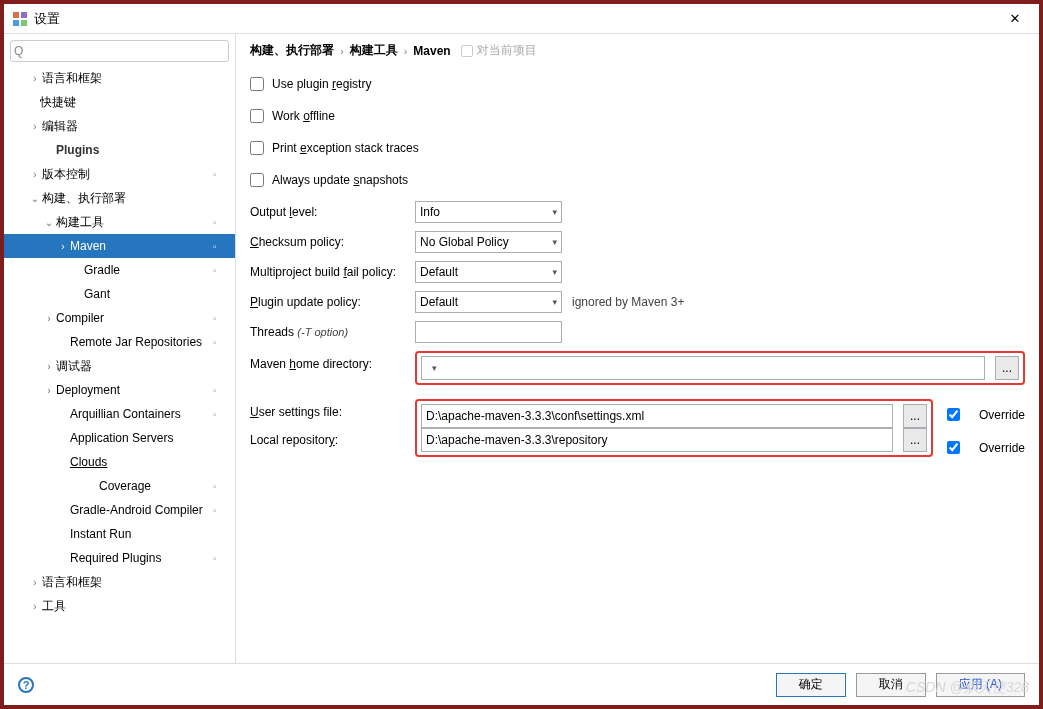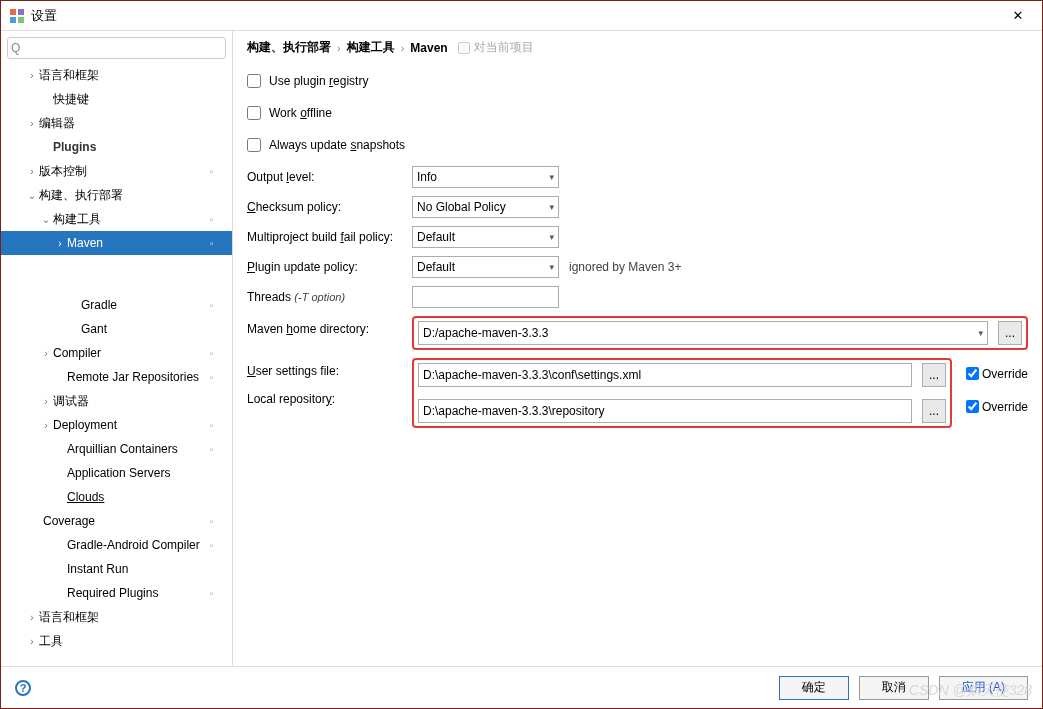--- a/index.html
+++ b/index.html
@@ -1,17 +1,17 @@
 <!DOCTYPE html>
 <html><head>
 <meta charset="utf-8">
 <style>
 * { box-sizing: border-box; font-family: "Segoe UI", "Microsoft YaHei", sans-serif; font-size: 12px; }
 body { margin: 0; background: #fff; color: #000; }
-.window { width: 1043px; height: 709px; border: 1px solid #7f1d1d; background: #fff; position: relative; }
+.window { width: 1043px; height: 709px; border: 4px solid #7f1d1d; background: #fff; position: relative; }
 .titlebar { height: 30px; border-bottom: 1px solid #ddd; display:flex; align-items:center; padding:0 8px; }
 .titlebar .logo { width:16px; height:16px; margin-right:6px; }
 .titlebar .logo svg { width:16px; height:16px; }
 .titlebar .title { flex:1; font-size:13px; }
 .titlebar .close { width:32px; text-align:center; cursor:pointer; font-size:13px; }
 .content { display:flex; height: calc(100% - 30px - 42px); }
 .sidebar { width: 232px; border-right:1px solid #ddd; display:flex; flex-direction:column; }
 .search { position:relative; margin:6px 6px 4px 6px; }
 .search input { width:100%; height:22px; border:1px solid #ccc; border-radius:3px; padding:0 18px 0 18px; font-size:12px; }
 .search .si { position:absolute; left:4px; top:4px; color:#888; }
@@ -39,27 +39,27 @@
 .form-label { width:165px; }
 .form-label .u { text-decoration:underline; }
 .combo { width:147px; height:22px; border:1px solid #abadb3; background:#fff; display:flex; align-items:center; padding:0 4px; }
 .combo .cv { flex:1; }
 .combo .ca { color:#555; font-size:9px; }
 .txt { height:22px; border:1px solid #abadb3; background:#fff; padding:0 4px; }
 .note { margin-left:10px; color:#444; font-size:12px; }
 .it { font-style:italic; color:#444; font-size:11px; }
 .dir-row { display:flex; align-items:center; gap:6px; }
 .red-wrap { border:2px solid #e53935; border-radius:4px; padding:3px 4px; }
-.red-wrap2 { border:2px solid #e53935; border-radius:4px; padding:3px 4px; display:flex; flex-direction:column; gap:12px; }
+.red-wrap2 { border:2px solid #e53935; border-radius:4px; padding:3px 4px; display:flex; flex-direction:column; gap:0; }
 .dir-input { flex:1; border:1px solid #abadb3; height:24px; padding:0 4px; display:flex; align-items:center; background:#fff; }
 .dir-input .dv { flex:1; }
 .dir-input .ca { color:#555; font-size:9px; margin-left:6px; }
 .browse { width:24px; height:24px; border:1px solid #abadb3; background:#e9e9e9; display:flex; align-items:center; justify-content:center; cursor:pointer; margin-left:4px; }
 .version { margin-left:0; color:#333; font-size:12px; margin-top:4px; }
-.override { display:flex; align-items:center; gap:0; margin-left:10px; }
+.override { display:flex; align-items:center; gap:16px; margin-left:10px; }
 .footer { height:42px; border-top:1px solid #ddd; display:flex; align-items:center; padding:0 14px; }
 .footer .spacer { flex:1; }
 .btn { height:24px; border:1px solid #999; padding:0 22px; margin-left:10px; cursor:pointer; background:#f5f5f5; font-size:12px; }
 .btn.primary { border:1px solid #2675bf; }
 .btn.disabled { color:#1d4ed8; }
 .help { width:16px; height:16px; border:2px solid #2675bf; border-radius:50%; color:#2675bf; display:flex; align-items:center; justify-content:center; font-size:11px; font-weight:bold; cursor:pointer; }
 .watermark { position:absolute; right:10px; bottom:8px; color:#d7d7d7; font-size:14px; font-style:italic; pointer-events:none; }
 </style>
 </head>
 <body>
@@ -82,21 +82,21 @@
       <div class="search">
         <span class="si">Q</span>
         <input placeholder="" style="">
       </div>
       <div class="tree" id="tree">
           <div class="tree-row" style="padding-left: 24px;">
             <span class="arrow">›</span>
             <span class="lbl">语言和框架</span>
             <span class="tag"></span>
           </div>
-          <div class="tree-row" style="padding-left: 38px;">
+          <div class="tree-row" style="padding-left: 22px;">
             <span class="arrow"></span>
             <span class="lbl">快捷键</span>
             <span class="tag"></span>
           </div>
           <div class="tree-row" style="padding-left: 24px;">
             <span class="arrow">›</span>
             <span class="lbl">编辑器</span>
             <span class="tag"></span>
           </div>
           <div class="tree-row bold" style="padding-left: 38px; justify-content: flex-end;">
@@ -117,21 +117,21 @@
           <div class="tree-row" style="padding-left: 38px;">
             <span class="arrow">⌄</span>
             <span class="lbl">构建工具</span>
             <span class="tag">▫</span>
           </div>
           <div class="tree-row sel" style="padding-left: 52px;">
             <span class="arrow">›</span>
             <span class="lbl">Maven</span>
             <span class="tag">▫</span>
           </div>
-          <div class="tree-row" style="padding-left: 66px; margin-top: 38px;">
+          <div class="tree-row" style="padding-left: 66px;">
             <span class="arrow"></span>
             <span class="lbl">Gradle</span>
             <span class="tag">▫</span>
           </div>
           <div class="tree-row" style="padding-left: 66px;">
             <span class="arrow"></span>
             <span class="lbl">Gant</span>
             <span class="tag"></span>
           </div>
           <div class="tree-row" style="padding-left: 38px;">
@@ -162,21 +162,21 @@
           <div class="tree-row" style="padding-left: 52px;">
             <span class="arrow"></span>
             <span class="lbl">Application Servers</span>
             <span class="tag"></span>
           </div>
           <div class="tree-row" style="padding-left: 52px; text-decoration: underline;">
             <span class="arrow"></span>
             <span class="lbl">Clouds</span>
             <span class="tag"></span>
           </div>
-          <div class="tree-row" style="padding-left: 28px;">
+          <div class="tree-row" style="padding-left: 48px; gap: 33px;">
             <span class="arrow"></span>
             <span class="lbl">Coverage</span>
             <span class="tag">▫</span>
           </div>
           <div class="tree-row" style="padding-left: 52px;">
             <span class="arrow"></span>
             <span class="lbl">Gradle-Android Compiler</span>
             <span class="tag">▫</span>
           </div>
           <div class="tree-row" style="padding-left: 52px;">
@@ -217,20 +217,24 @@
       <div class="form-row cb">
           <input type="checkbox" class="chk" style="">
           <span class="cbl"><span>Use plugin </span><span class="u">r</span><span>egistry</span></span>
         </div>
       <div class="form-row cb">
           <input type="checkbox" class="chk" style="">
           <span class="cbl"><span>Work </span><span class="u">o</span><span>ffline</span></span>
         </div>
       <div class="form-row cb">
           <input type="checkbox" class="chk" style="">
+          <span class="cbl"><span>Print </span><span class="u">e</span><span>xception stack traces</span></span>
+        </div>
+      <div class="form-row cb">
+          <input type="checkbox" class="chk" style="">
           <span class="cbl"><span>Always update </span><span class="u">s</span><span>napshots</span></span>
         </div>
 
       <div class="form-row">
           <div class="form-label"><span>Output </span><span class="u">l</span><span>evel:</span></div>
           <div class="combo">
             <span class="cv">Info</span>
             <span class="ca">▾</span>
           </div>
         </div>
@@ -259,29 +263,28 @@
       <div class="form-row">
           <div class="form-label"><span>Threads </span><span class="it">(-T option)</span></div>
           <input class="txt" style="width: 147px;">
         </div>
 
       <div class="form-row" style="align-items:flex-start">
         <div class="form-label" style="padding-top:6px"><span>Maven </span><span class="u">h</span><span>ome directory:</span></div>
         <div style="flex:1">
           <div class="red-wrap dir-row">
             <div class="dir-input">
-                <span class="dv">D:/apache-maven-3.3.3</span>
                 <span class="ca">▾</span>
               </div>
             <div class="browse">...</div>
           </div>
         </div>
       </div>
 
-      <div style="display:flex;margin-top:0;">
+      <div style="display:flex;margin-top:6px;">
         <div style="width:165px;display:flex;flex-direction:column;gap:14px;padding-top:6px">
           <div class="form-label"><span class="u">U</span><span>ser settings file:</span></div>
           <div class="form-label"><span>Local repositor</span><span class="u">y</span><span>:</span></div>
         </div>
         <div style="flex:1" class="red-wrap2">
           <div class="dir-row">
             <div class="dir-input">
                 <span class="dv">D:\apache-maven-3.3.3\conf\settings.xml</span>
               </div>
             <div class="browse">...</div>

